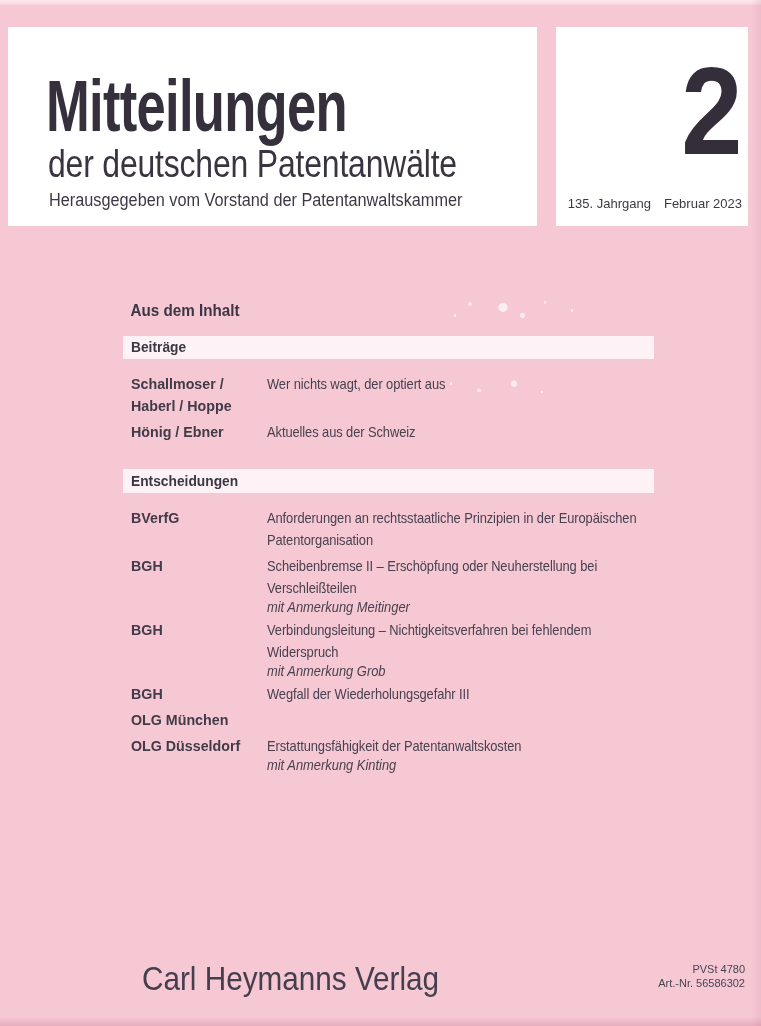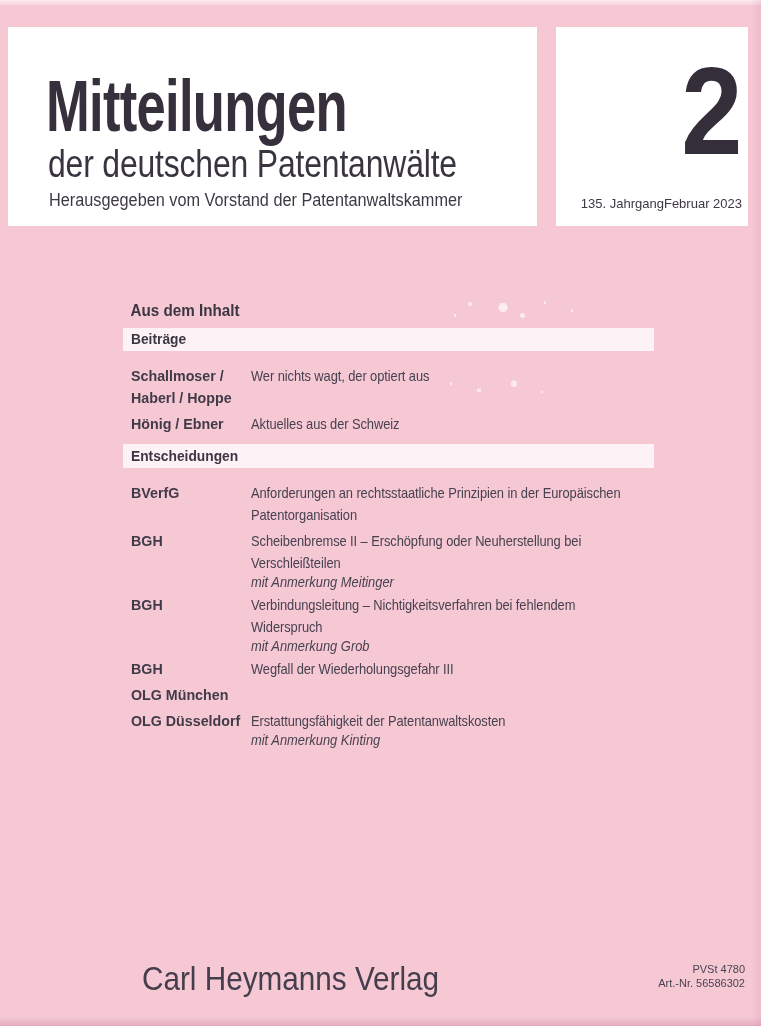--- a/index.html
+++ b/index.html
@@ -44,42 +44,42 @@
   }
   .issue-number {
     position: absolute; right: 5px; top: 21px;
     font-size: 125px; font-weight: 700; line-height: 1; color: #332e39;
     transform: scaleX(0.88); transform-origin: 100% 0;
   }
   .issue-meta {
     position: absolute; right: 6px; bottom: 15px;
     font-size: 13px; color: #3e3844; white-space: nowrap;
   }
-  .issue-meta .issue-date { }
+  .issue-meta .issue-date { margin-left: 13px; }
 
   
   .toc { position: absolute; left: 123px; top: 302px; width: 531px; color: #453f4c; }
   .toc h2 {
     margin: 0; padding-left: 8px; font-size: 16px; font-weight: 700;
     line-height: 18px; color: #3c3642; transform: scaleX(0.95); transform-origin: 0 0;
     white-space: nowrap;
   }
   .band {
-    height: 23px; background: #fdf2f5; margin-top: 8px;
+    height: 23px; background: #fdf2f5; margin-top: 16px;
     display: flex; align-items: center; padding-left: 8px; box-sizing: border-box;
   }
   .band .section-title {
     font-size: 14.5px; font-weight: 700; color: #3c3642; line-height: 23px;
     transform: scaleX(0.95); transform-origin: 0 0; white-space: nowrap;
   }
-  .band.second { margin-top: 9px; height: 24px; }
+  .band.second { margin-top: 26px; height: 24px; }
   .entries { padding-top: 14px; }
   .entry {
     display: grid; grid-template-columns: 120px 1fr;
-    padding-left: 8px; margin-bottom: 4px;
+    padding-left: 8px; margin-bottom: 4px; gap: 16px;
   }
   .src {
     font-size: 15px; font-weight: 700; line-height: 22px; color: #413b48;
     white-space: pre-line; transform: scaleX(0.95); transform-origin: 0 0;
   }
   .ttl {
     font-size: 15px; line-height: 22px; color: #48414f;
     letter-spacing: -0.1px; white-space: pre-line;
     transform: scaleX(0.86); transform-origin: 0 0; width: 116%;
   }

